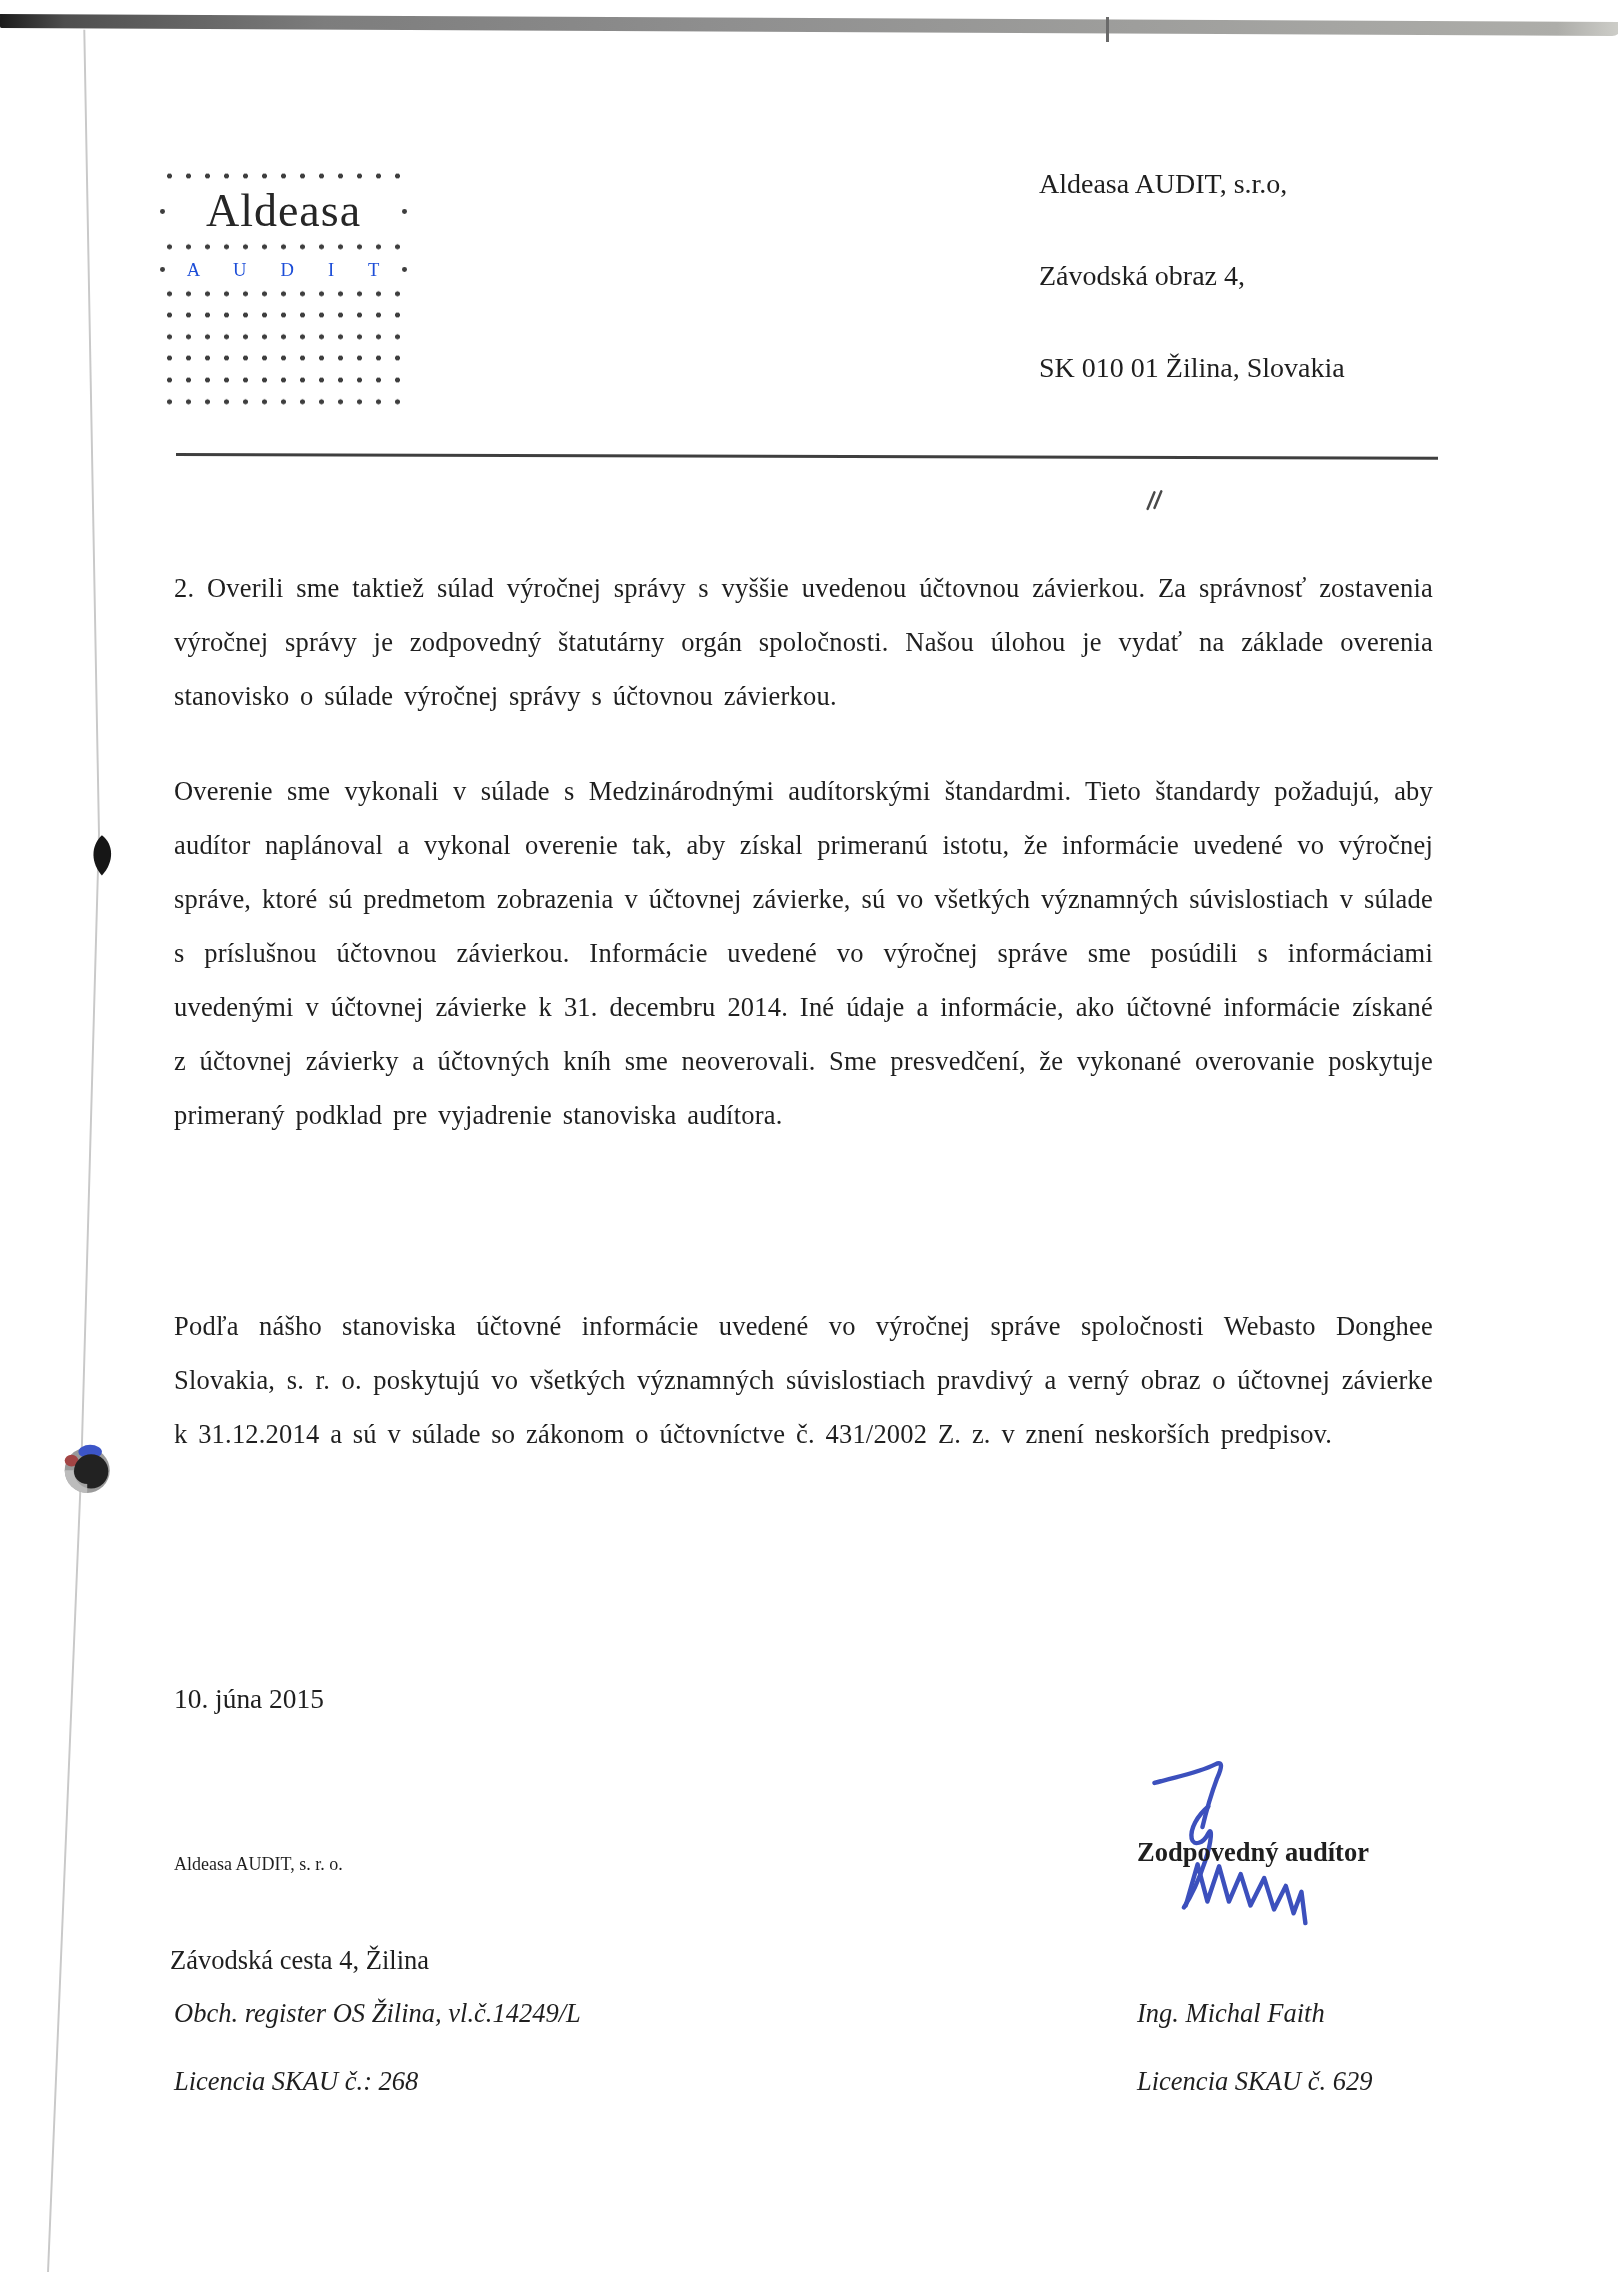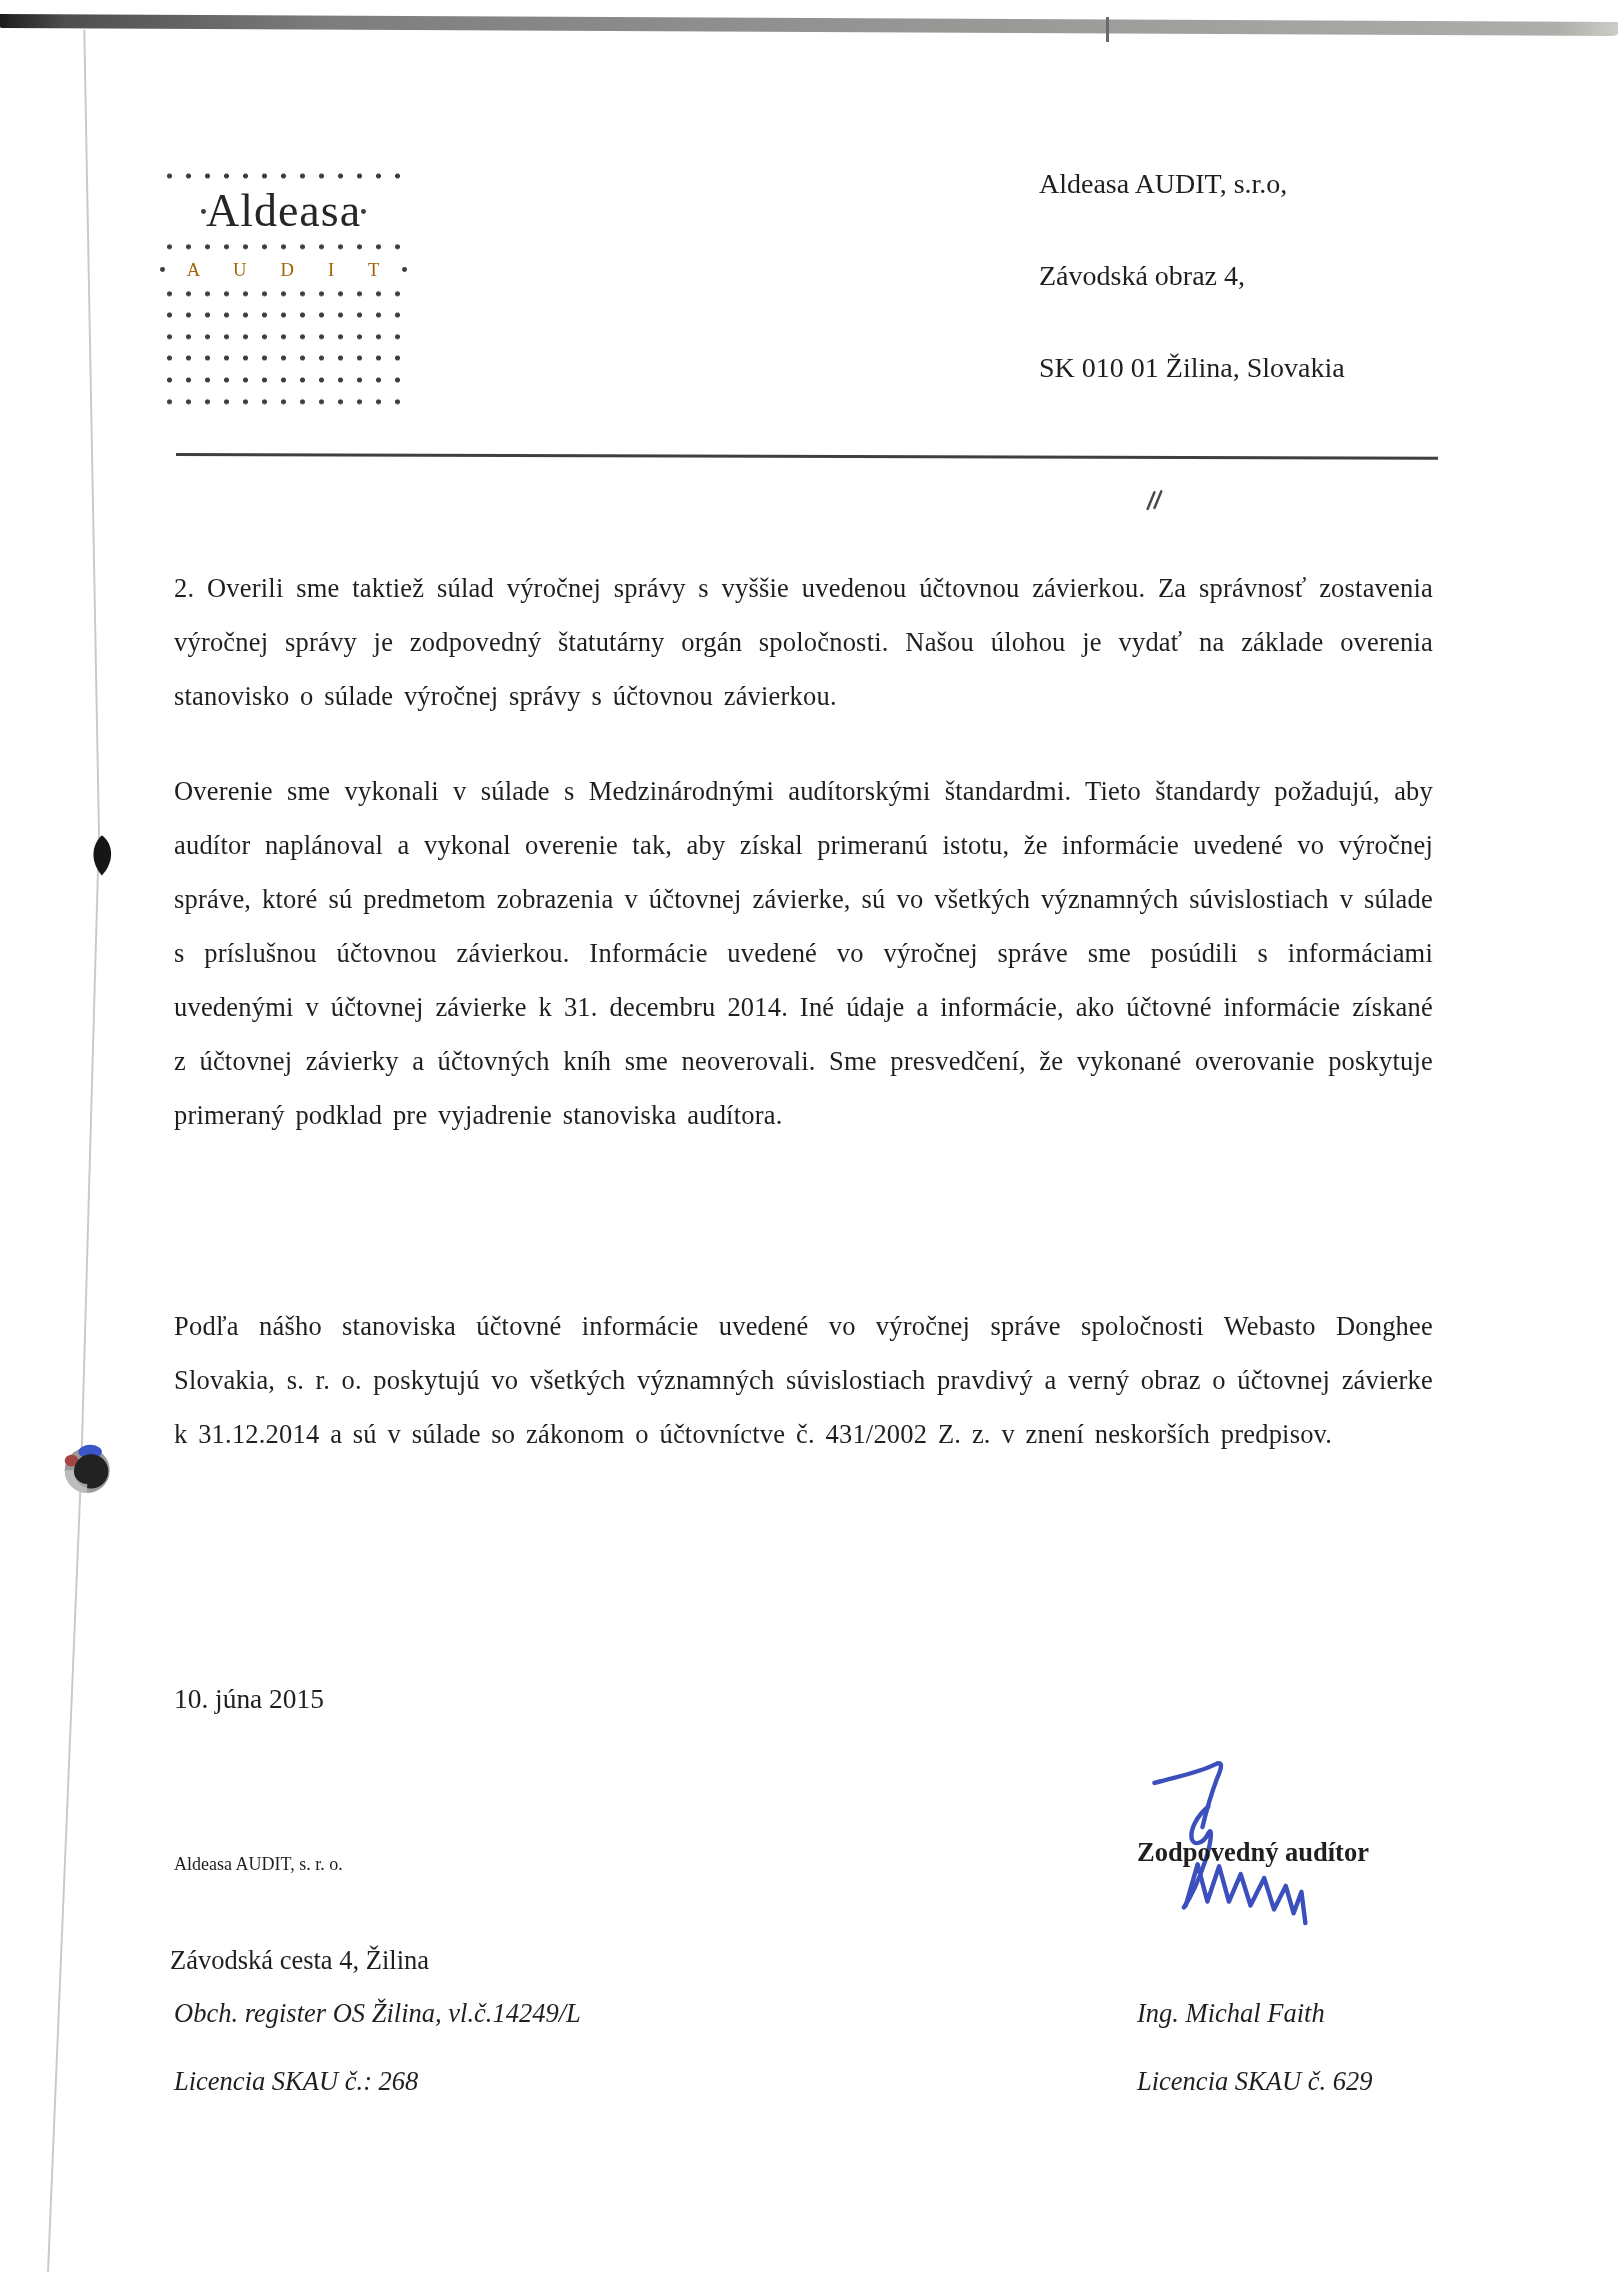--- a/index.html
+++ b/index.html
@@ -20,24 +20,24 @@
   .artifact-svg{position:absolute;top:0;left:0;pointer-events:none;}
   
   .logo{position:absolute;left:160px;top:165px;width:247px;}
   .dot-row{
     height:21.6px;
     background-image:radial-gradient(circle,#3e3e3e 2.2px,rgba(0,0,0,0) 2.8px);
     background-size:19px 21.6px;background-position:0 50%;
   }
   .logo-text-row{display:flex;align-items:center;justify-content:space-between;}
   .side-dot{width:4.9px;height:4.9px;border-radius:50%;background:#3e3e3e;flex:0 0 auto;}
-  .logo-name-row{height:49px;justify-content:center;}
+  .logo-name-row{height:49px;}
   .logo-name{font-size:46px;line-height:1;letter-spacing:1px;color:#262626;}
   .logo-audit-row{height:25.5px;}
-  .logo-audit{font-size:18.6px;letter-spacing:14.7px;padding-left:13.7px;color:#a16207;}
+  .logo-audit{font-size:18.6px;letter-spacing:14.7px;padding-left:13.7px;color:#1d4ed8;}
   
   .addr{position:absolute;left:1014px;top:169px;display:flex;flex-direction:column;gap:63px;
         font-size:28px;line-height:29px;margin-left:25px;}
   
   .rule{position:absolute;left:176px;top:453px;width:1262px;height:2.9px;background:#3f3f3f;
         transform:rotate(0.17deg);transform-origin:left center;}
   
   .para{position:absolute;left:174px;width:1259px;text-align:justify;
         font-size:26.5px;line-height:54px;letter-spacing:0.2px;word-spacing:3.9px;}
   .p1{top:534px;}

